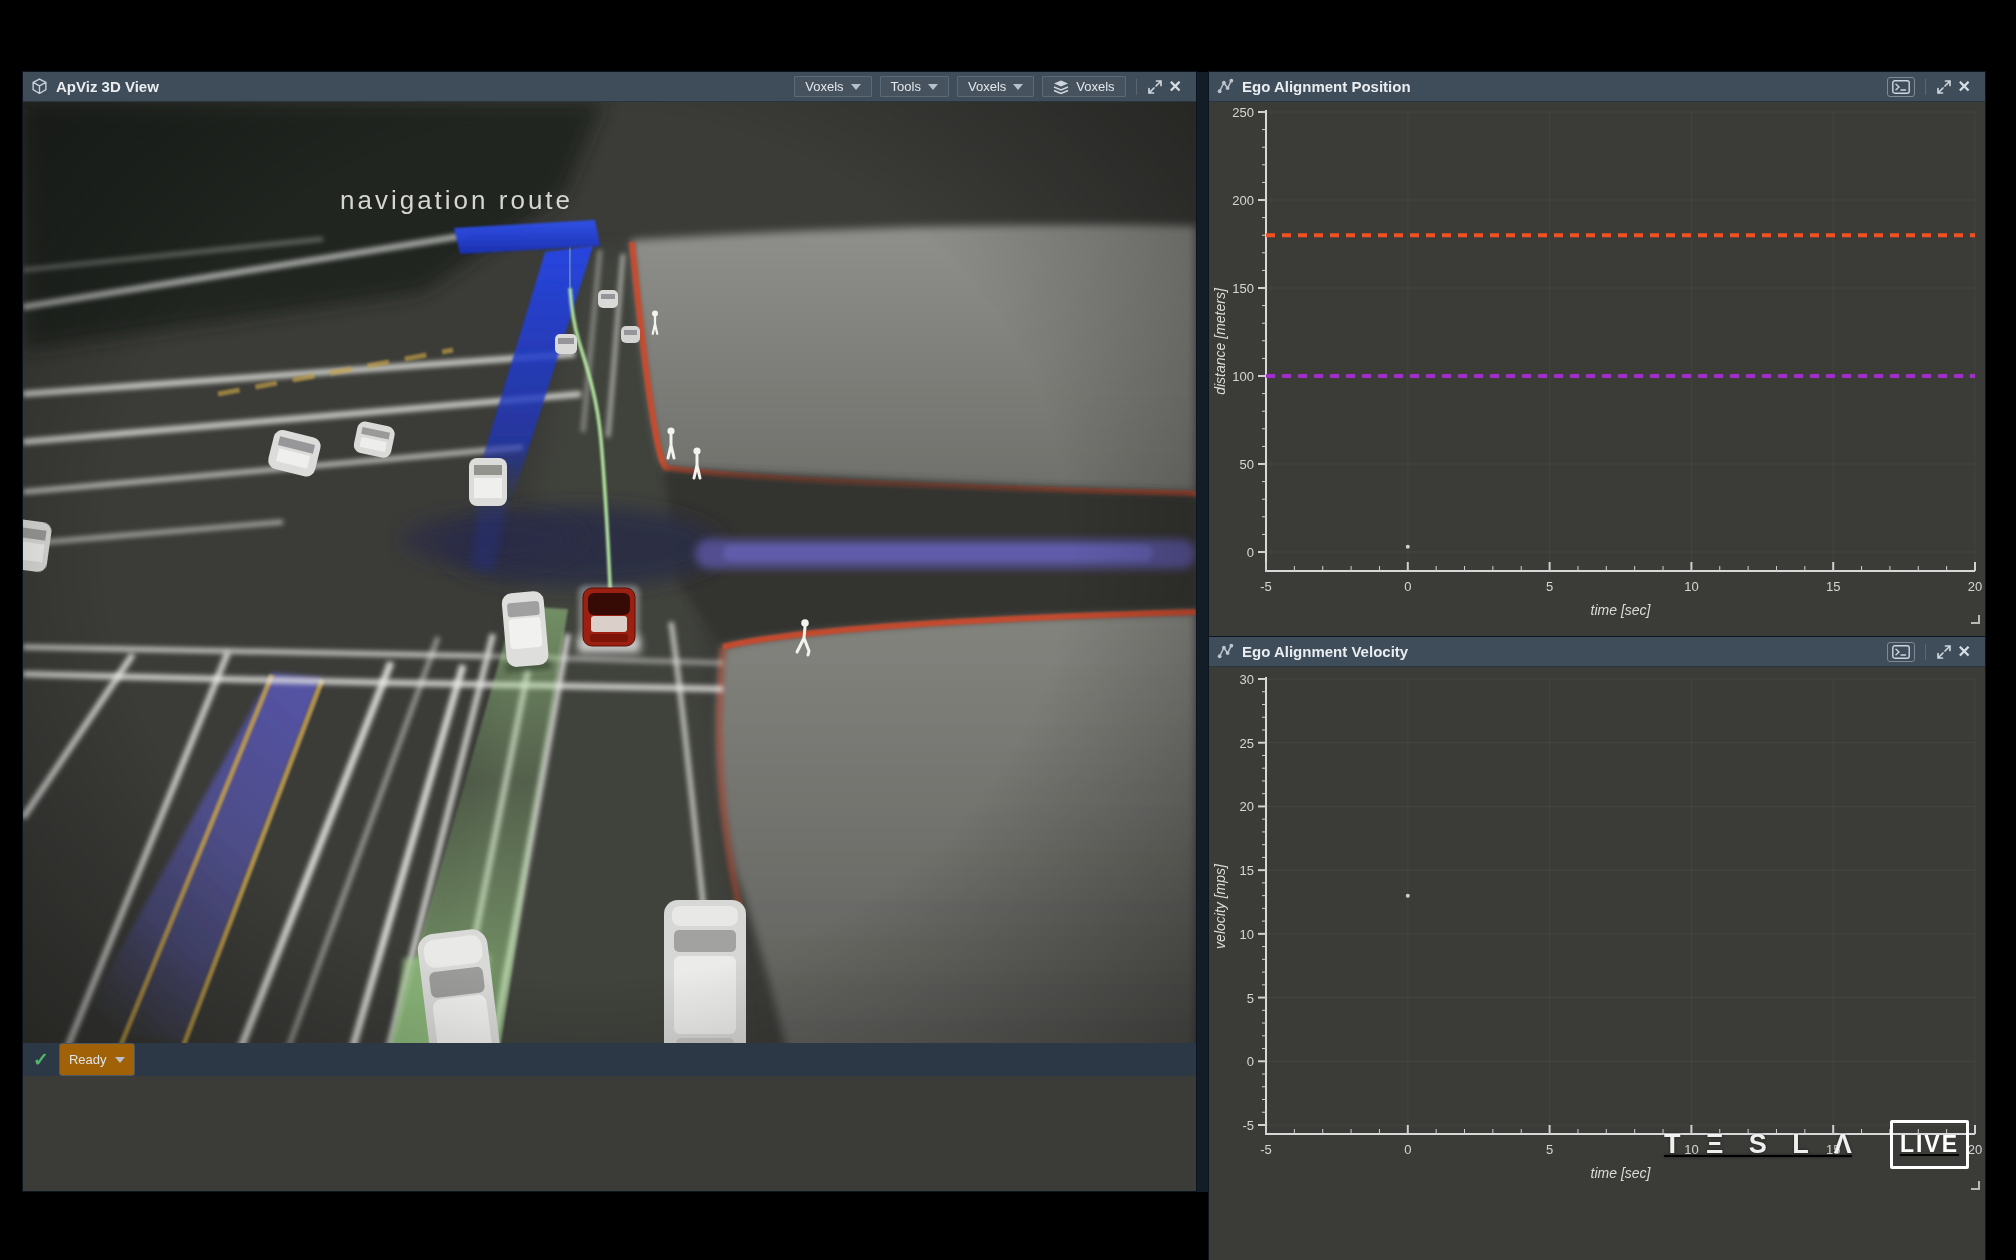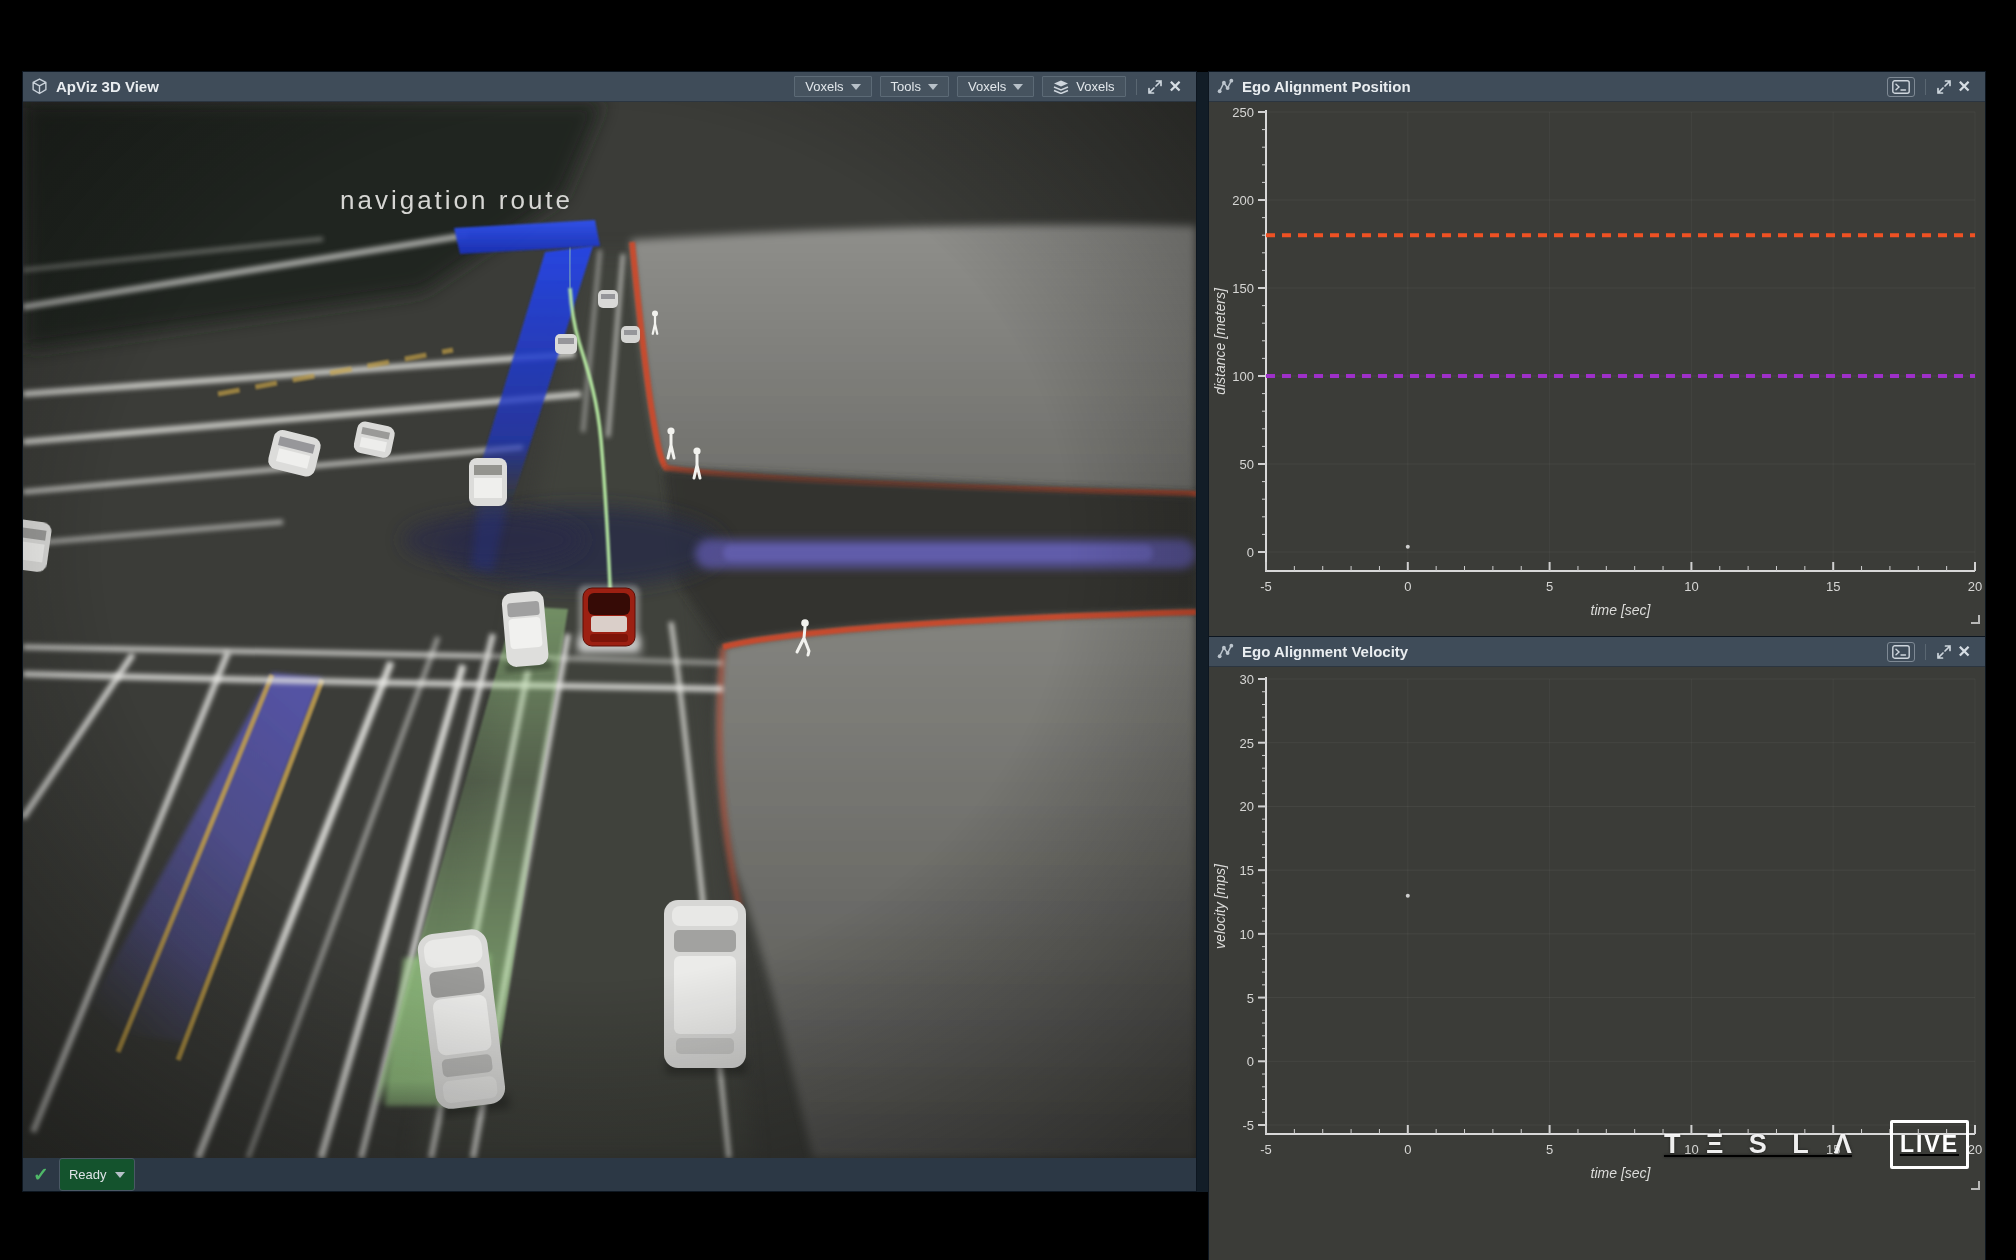--- a/index.html
+++ b/index.html
@@ -13,26 +13,26 @@
   .spacer{flex:1;}
   .tb-btn{display:flex;align-items:center;gap:7px;background:#46535f;border:1px solid #5c6a76;
           border-radius:1px;padding:2px 10px;margin-left:8px;font-size:13px;color:#e2e7eb;cursor:pointer;}
   .caret{width:0;height:0;border-left:5px solid transparent;border-right:5px solid transparent;
          border-top:6px solid #b7c0c8;}
   .vsep{width:1px;height:16px;background:#5a6772;margin:0 10px;}
   .hdr-icon{display:flex;align-items:center;justify-content:center;color:#cdd5dc;cursor:pointer;}
   .close-x{font-size:16px;color:#d6dde3;font-weight:700;padding:0 6px;cursor:pointer;}
   .console-btn{border:1px solid #7e8994;border-radius:3px;padding:2px 4px;display:flex;align-items:center;cursor:pointer;}
   
-  .viewport{position:relative;width:1173px;height:1056px;background:#3a3b37;overflow:hidden;}
+  .viewport{position:relative;width:1173px;height:941px;background:#3a3b37;overflow:hidden;}
   .nav-label{position:absolute;left:317px;top:83px;font-size:26px;font-weight:300;letter-spacing:3px;
              color:#d6d6d3;z-index:5;}
   .statusbar{height:33px;background:#2c3845;display:flex;align-items:center;padding:0 10px;box-sizing:border-box;}
   .check{color:#4fb868;font-size:19px;font-weight:700;}
-  .ready-btn{display:flex;align-items:center;gap:8px;background:#14532d;border:1px solid #4b5865;border-radius:3px;
+  .ready-btn{display:flex;align-items:center;gap:8px;background:#a16207;border:1px solid #4b5865;border-radius:3px;
              padding:8px 9px;margin-left:10px;font-size:13px;color:#dfe4e8;cursor:pointer;}
   
   .chart-wrap{position:relative;}
   svg text.tick{font:13px "Liberation Sans",sans-serif;fill:#d6d6d4;}
   svg text.axlabel{font:italic 14px "Liberation Sans",sans-serif;fill:#dcdcda;}
   .corner-mark{position:absolute;right:5px;bottom:5px;width:7px;height:7px;
                border-right:2px solid #cfcfcf;border-bottom:2px solid #cfcfcf;opacity:.85;}
   .watermark{position:absolute;right:16px;bottom:26px;display:flex;align-items:center;z-index:6;text-decoration:underline;}
   .wm-letters{font-size:27px;font-weight:700;color:rgba(255,255,255,.93);word-spacing:18px;
               text-shadow:0 0 3px rgba(0,0,0,.5);}

